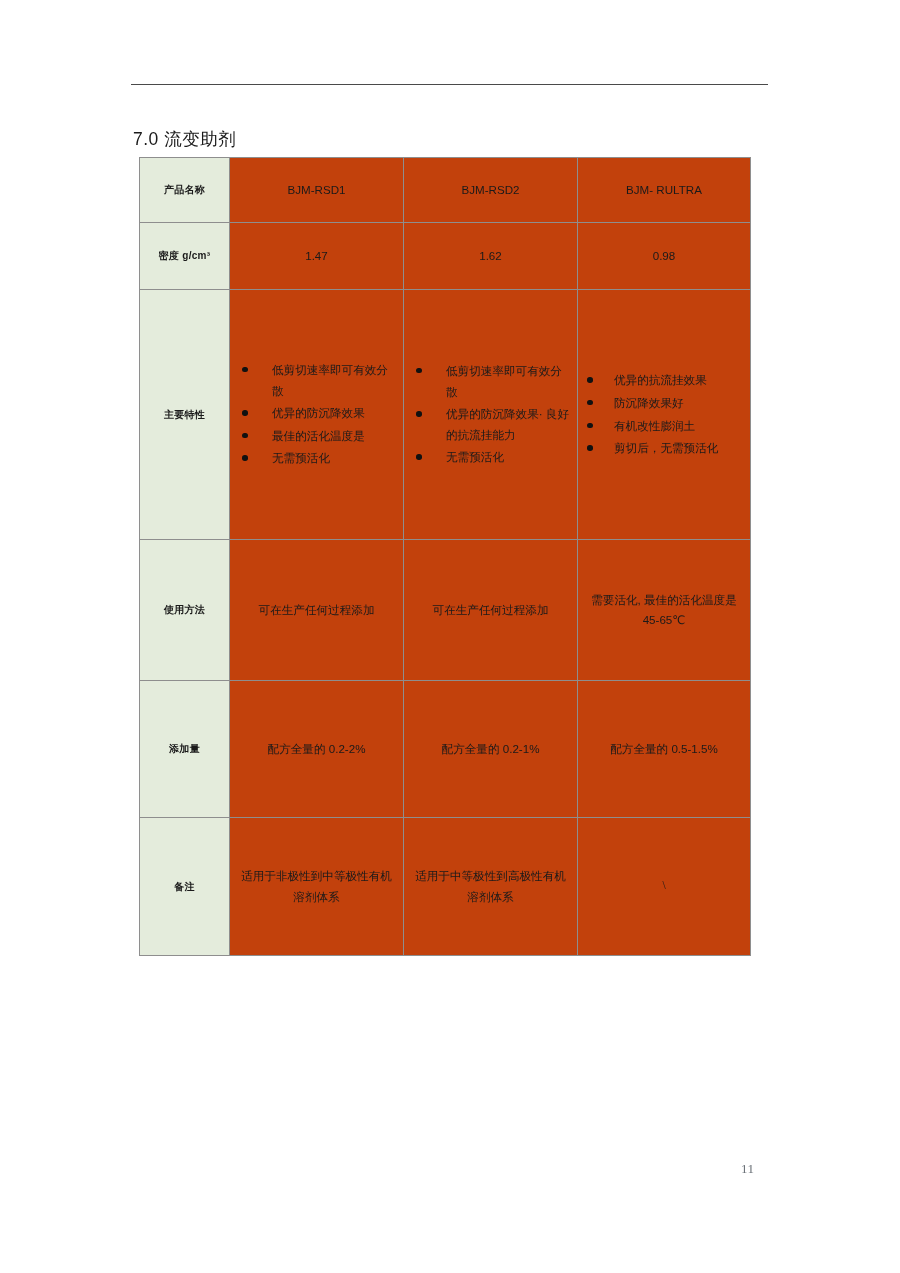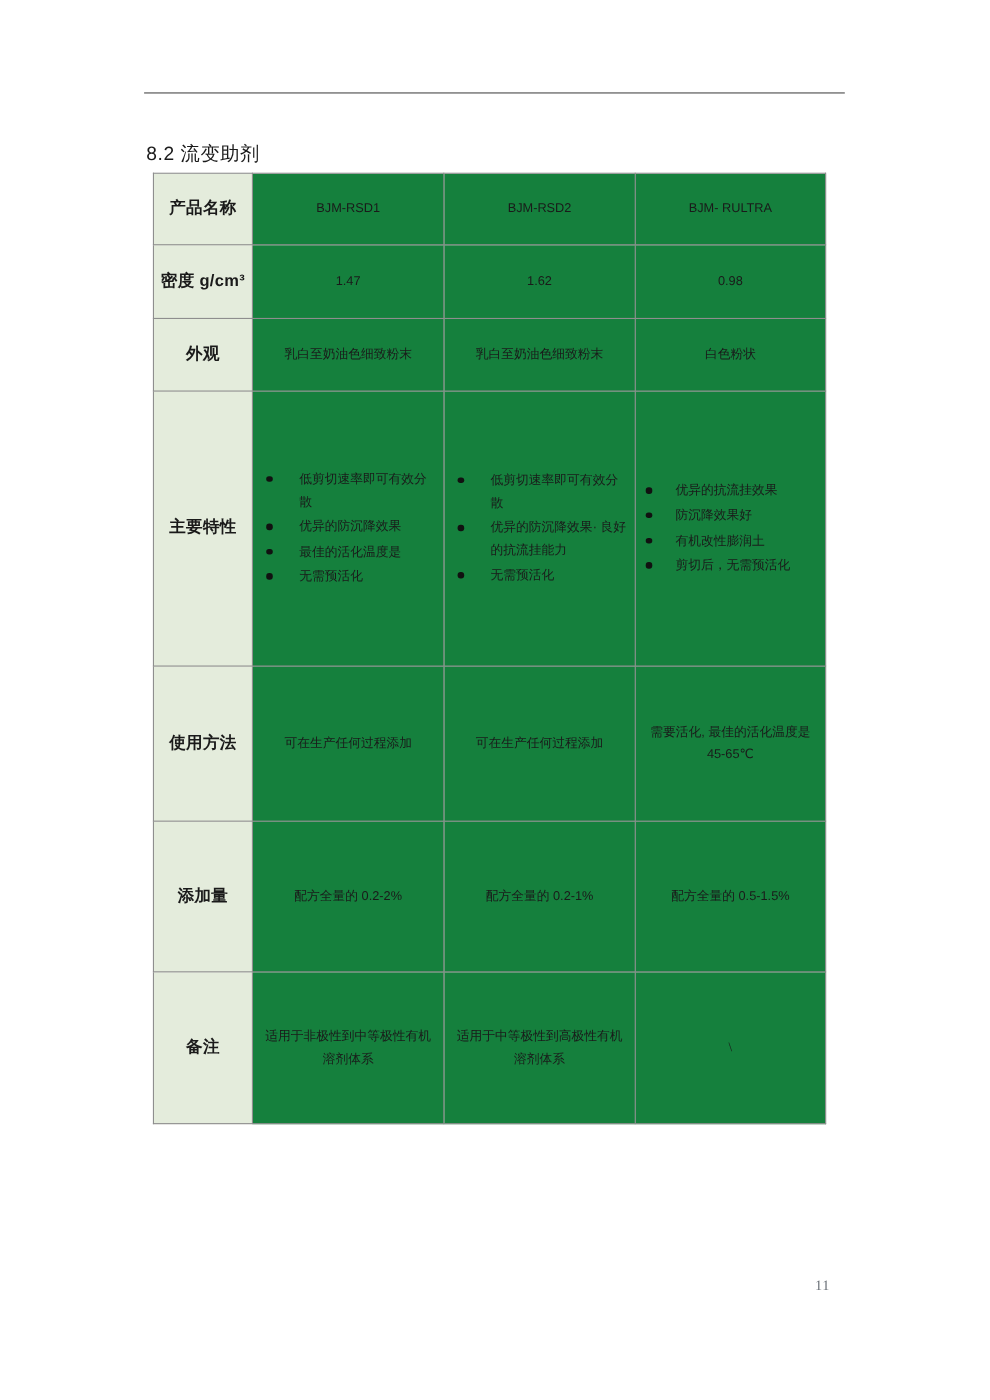--- a/index.html
+++ b/index.html
@@ -64,25 +64,25 @@
 
   .col-label { width: 90px; }
   .col-a     { width: 174px; }
   .col-b     { width: 174px; }
   .col-c     { width: 173px; }
 
   td.label-cell {
     background: #e4ecdc;
     text-align: center;
     font-weight: bold;
-    font-size: 15px;
+    font-size: 10px;
     letter-spacing: 0.3px;
   }
   td.value-cell {
-    background: #15803d;
+    background: #c2410c;
     text-align: center;
     padding: 6px 9px;
   }
 
   
   td.bullets-cell {
     text-align: left;
     vertical-align: middle;
     padding: 6px 4px 6px 6px;
   }
@@ -142,21 +142,21 @@
     letter-spacing: 0.5px;
   }
 </style>
 </head>
 <body>
 
 <div class="page">
 
   <div class="header-rule"></div>
 
-  <h2 class="section-title">8.2 流变助剂</h2>
+  <h2 class="section-title">7.0 流变助剂</h2>
 
   <table class="spec-table">
     <colgroup>
       <col class="col-label">
       <col class="col-a">
       <col class="col-b">
       <col class="col-c">
     </colgroup>
     <tbody>
 
@@ -168,26 +168,20 @@
       </tr>
 
 
       <tr class="row-dens">
         <td class="label-cell">密度 g/cm³</td>
         <td class="value-cell">1.47</td>
         <td class="value-cell">1.62</td>
         <td class="value-cell">0.98</td>
       </tr>
 
-      <tr class="row-appr">
-        <td class="label-cell">外观</td>
-        <td class="value-cell">乳白至奶油色细致粉末</td>
-        <td class="value-cell">乳白至奶油色细致粉末</td>
-        <td class="value-cell">白色粉状</td>
-      </tr>
 
       <tr class="row-feat">
         <td class="label-cell">主要特性</td>
         <td class="value-cell bullets-cell">
           <ul class="feature-list">
               <li>低剪切速率即可有效分散</li>
               <li>优异的防沉降效果</li>
               <li>最佳的活化温度是</li>
               <li>无需预活化</li>
             </ul>

